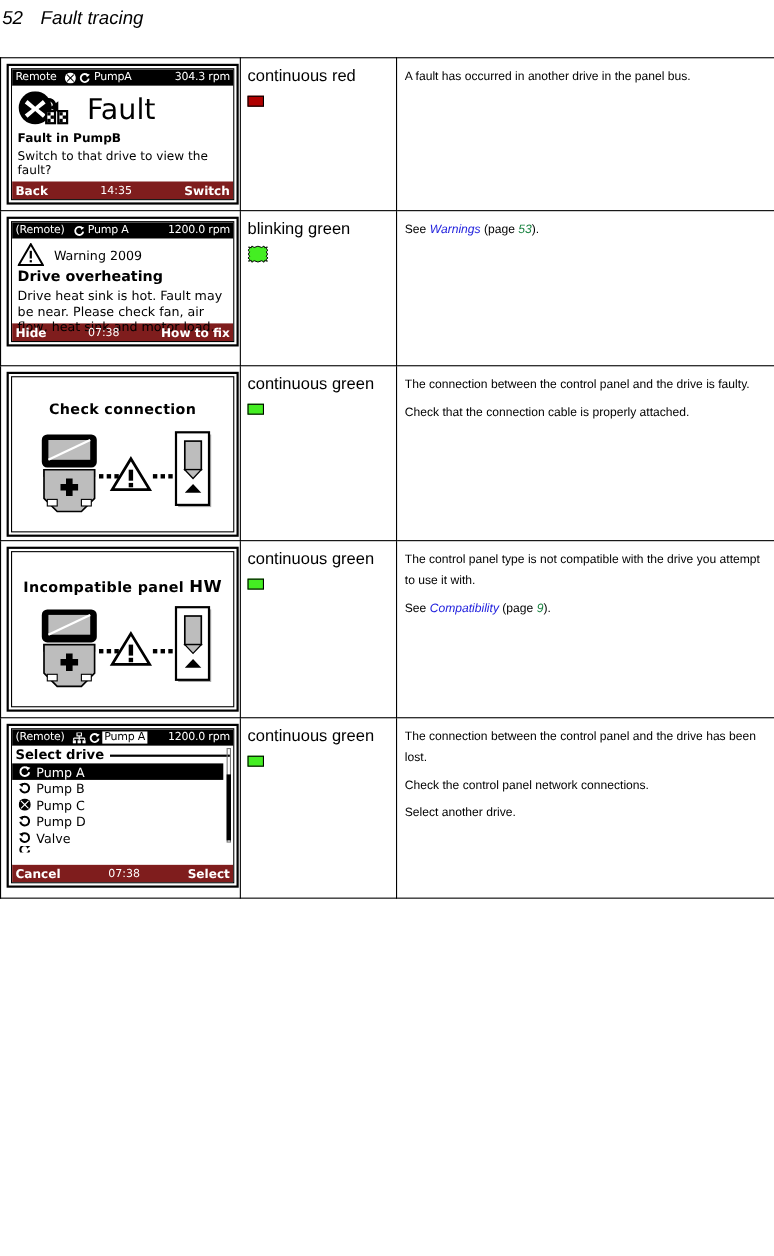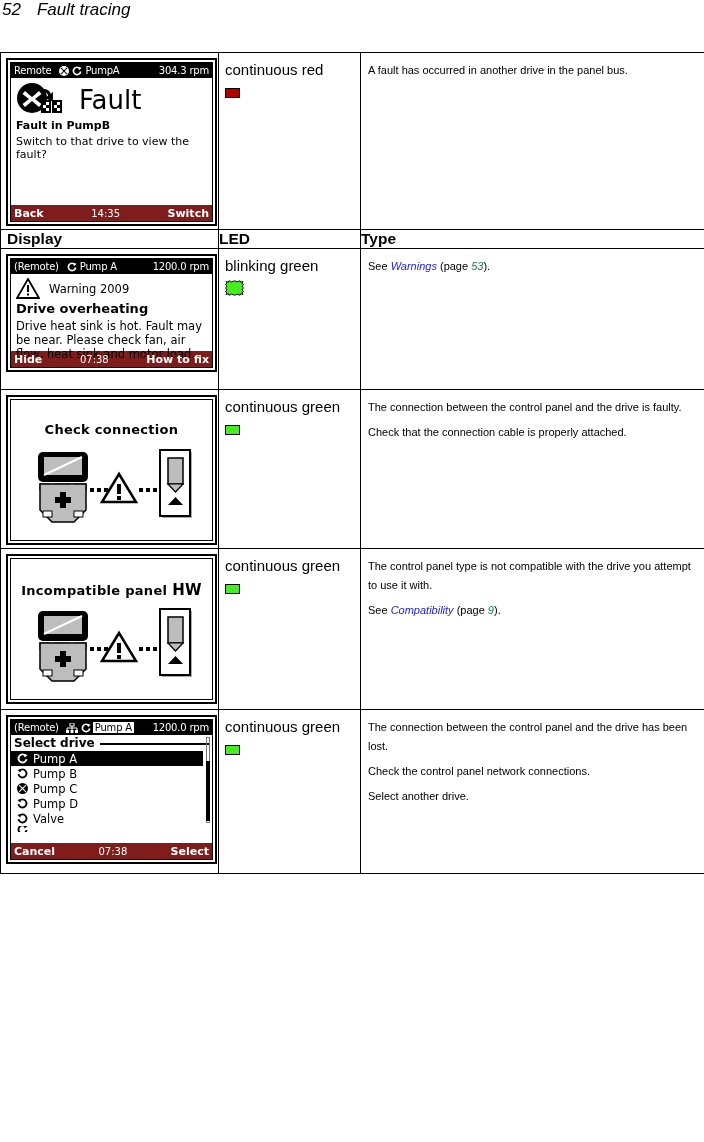--- a/index.html
+++ b/index.html
@@ -15,21 +15,21 @@
     overflow: hidden;
   }
 
   
   .page-header {
     position: absolute;
     left: 0; top: 0;
     width: 704px;
     height: 34px;
     display: flex;
-    align-items: flex-start;
+    align-items: center;
     padding-left: 2px;
     padding-top: 0px;
   }
   .page-num {
     font-style: italic;
     font-size: 17px;
     line-height: 20px;
     margin-right: 16px;
   }
   .page-title {
@@ -310,21 +310,21 @@
               <span class="lcd-icon" style="margin:0 3px 0 1px;">
                 <svg width="10" height="10" viewBox="0 0 12 12">
                   <path d="M9.5 3.2 A4.4 4.4 0 1 0 10.4 6.6" fill="none" stroke="#fff" stroke-width="2"></path>
                   <path d="M7.2 1.0 L11.6 2.2 L8.4 5.0 Z" fill="#fff"></path>
                 </svg>
               </span>
               <span class="left">PumpA</span>
               <span class="mid"></span>
               <span class="right">304.3 rpm</span>
             </div>
-            <div class="lcd-body" style="height:127px;">
+            <div class="lcd-body" style="height:87px;">
               <div class="fault-row">
                 <span class="lcd-icon">
                   <svg width="50" height="34" viewBox="0 0 50 34">
                     <circle cx="17" cy="15" r="15" fill="#000"></circle>
                     <path d="M10 8 L17 14 L24 8 L26.5 11 L20 16 L26.5 21 L24 24 L17 18 L10 24 L7.5 21 L14 16 L7.5 11 Z" fill="#fff"></path>
                     <path d="M26 8 Q34 6 35 14" fill="none" stroke="#000" stroke-width="3"></path>
                     <path d="M38 9 L30 15 L38 19 Z" fill="#000"></path>
                     <rect x="26" y="17" width="10" height="13" fill="#000"></rect>
                     <rect x="28" y="19" width="6" height="9" fill="#fff"></rect>
                     <rect x="28" y="19" width="3" height="3" fill="#000"></rect>
@@ -359,25 +359,20 @@
         </div>
       </div>
     </td>
     <td class="col-type">
       <div class="cell-pad-type" style="min-height:138px;">
         <p class="type-text">A fault has occurred in another drive in the panel bus.</p>
       </div>
     </td>
   </tr>
 
-  <tr>
-    <th class="hdr-cell disp">Display</th>
-    <th class="hdr-cell">LED</th>
-    <th class="hdr-cell">Type</th>
-  </tr>
 
   <tr>
     <td class="col-display">
       <div class="cell-pad-disp">
         <div class="lcd-outer">
           <div class="lcd">
             <div class="lcd-bar">
               <span class="left">(Remote)</span>
               <span class="lcd-icon" style="margin:0 3px 0 8px;">
                 <svg width="10" height="10" viewBox="0 0 12 12">

